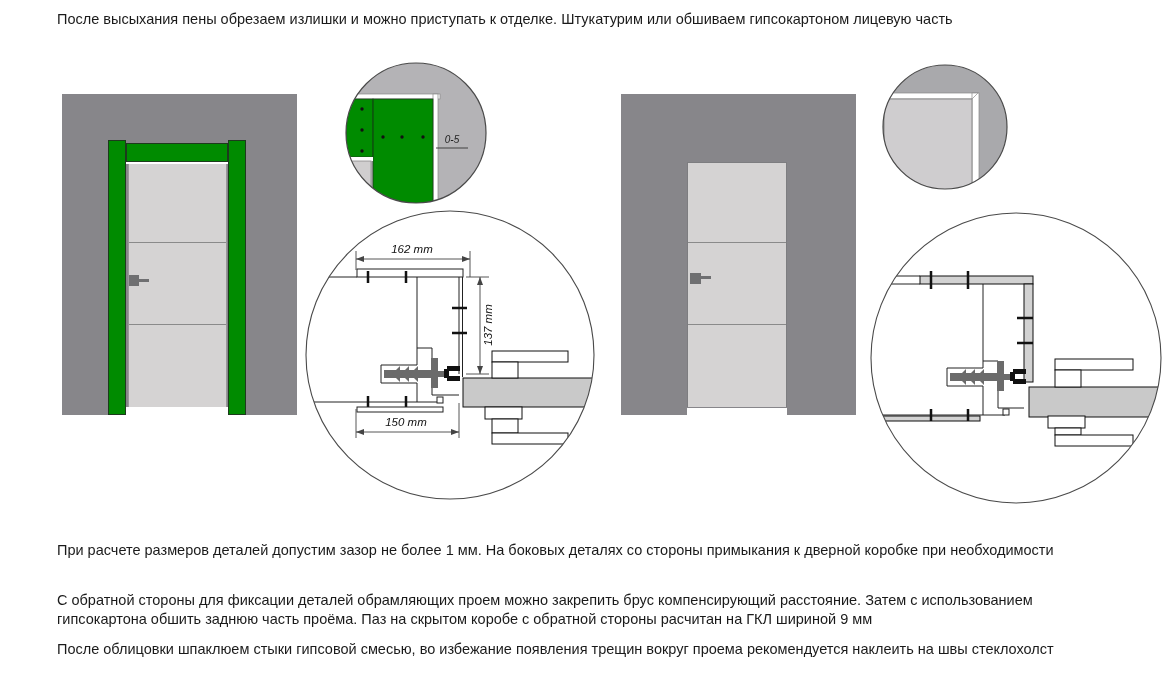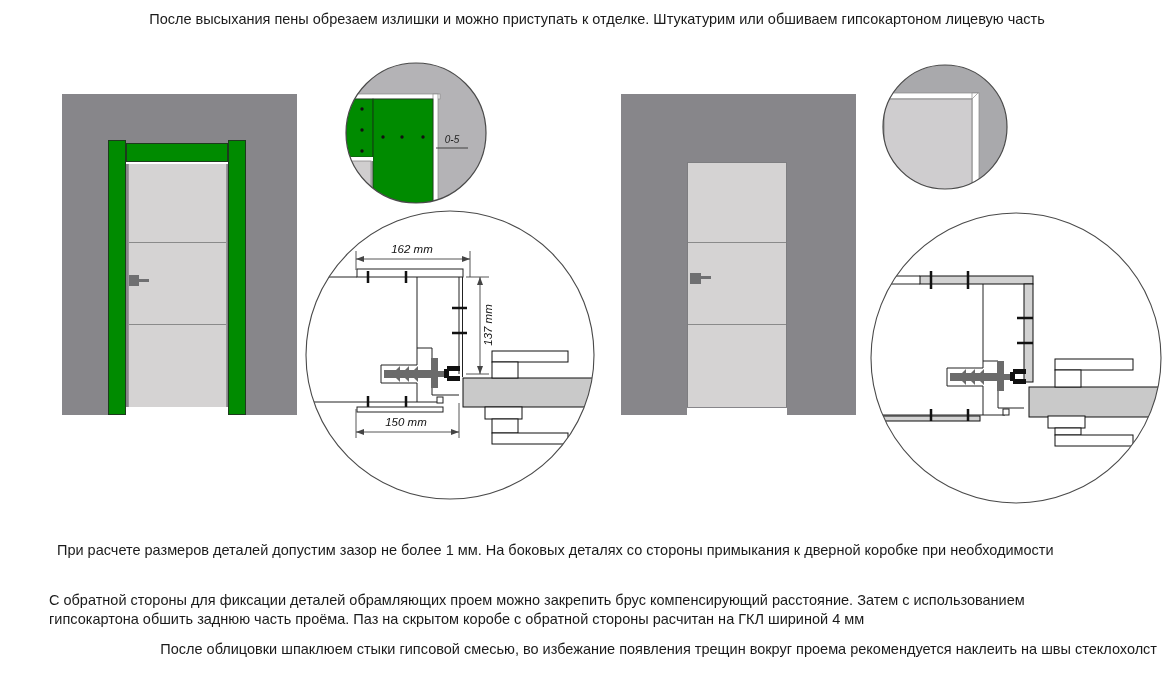--- a/index.html
+++ b/index.html
@@ -19,21 +19,21 @@
   .handle-lever{position:absolute;background:var(--handle-gray,#6F6F71);}
   .floor-gap{position:absolute;background:#ffffff;}
   svg{display:block;}
   text{font-family:"Liberation Sans","DejaVu Sans",sans-serif;}
   .dim-text{font-size:11.5px;font-style:italic;fill:#111;}
   .gap-text{font-size:10px;font-style:italic;fill:#222;}
 </style>
 </head>
 <body>
 
-<div class="abs copy" style="left:57px;top:10px;width:1080px;text-align:center;">После высыхания пены обрезаем излишки и можно приступать к отделке. Штукатурим или обшиваем гипсокартоном лицевую часть</div>
+<div class="abs copy" style="left:57px;top:10px;width:1080px;">После высыхания пены обрезаем излишки и можно приступать к отделке. Штукатурим или обшиваем гипсокартоном лицевую часть</div>
 
 <div class="wall" style="left:62px;top:94px;width:235px;height:321px;">
   <div class="abs green" style="left:46px;top:46px;width:18px;height:275px;"></div>
   <div class="abs green" style="left:166px;top:46px;width:18px;height:275px;"></div>
   <div class="abs green" style="left:64px;top:49px;width:102px;height:19px;"></div>
   <div class="abs" style="left:64px;top:68px;width:102px;height:2px;background:#fff;"></div>
   <div class="leaf" style="left:66px;top:70px;width:99px;height:243px;border-left:1px solid #9a989a;border-right:1px solid #9a989a;">
     <div class="panel-line" style="top:78px;"></div>
     <div class="panel-line" style="top:160px;"></div>
     <div class="handle-rosette" style="left:0px;top:111px;width:10px;height:11px;"></div>
@@ -218,19 +218,19 @@
         <rect x="1055" y="435" width="78" height="11"></rect>
       </g>
     </g>
     <circle cx="1016" cy="358" r="145" fill="none" stroke="#4a4a4a" stroke-width="1.1"></circle>
   </g>
 </svg>
 
 <div class="abs copy" style="left:57px;top:541px;width:1100px;">
   <div>При расчете размеров деталей допустим зазор не более 1 мм. На боковых деталях со стороны примыкания к дверной коробке при необходимости</div>
 </div>
-<div class="abs copy" style="left:49px;top:591px;width:1100px;">
+<div class="abs copy" style="left:57px;top:591px;width:1100px;">
   <div>С обратной стороны для фиксации деталей обрамляющих проем можно закрепить брус компенсирующий расстояние. Затем с использованием</div>
-  <div>гипсокартона обшить заднюю часть проёма. Паз на скрытом коробе с обратной стороны расчитан на ГКЛ шириной 4 мм</div>
-</div>
-<div class="abs copy" style="left:57px;top:640px;width:1100px;text-align:right;">
+  <div>гипсокартона обшить заднюю часть проёма. Паз на скрытом коробе с обратной стороны расчитан на ГКЛ шириной 9 мм</div>
+</div>
+<div class="abs copy" style="left:57px;top:640px;width:1100px;">
   <div>После облицовки шпаклюем стыки гипсовой смесью, во избежание появления трещин вокруг проема рекомендуется наклеить на швы стеклохолст</div>
 </div>
 
 </body></html>

